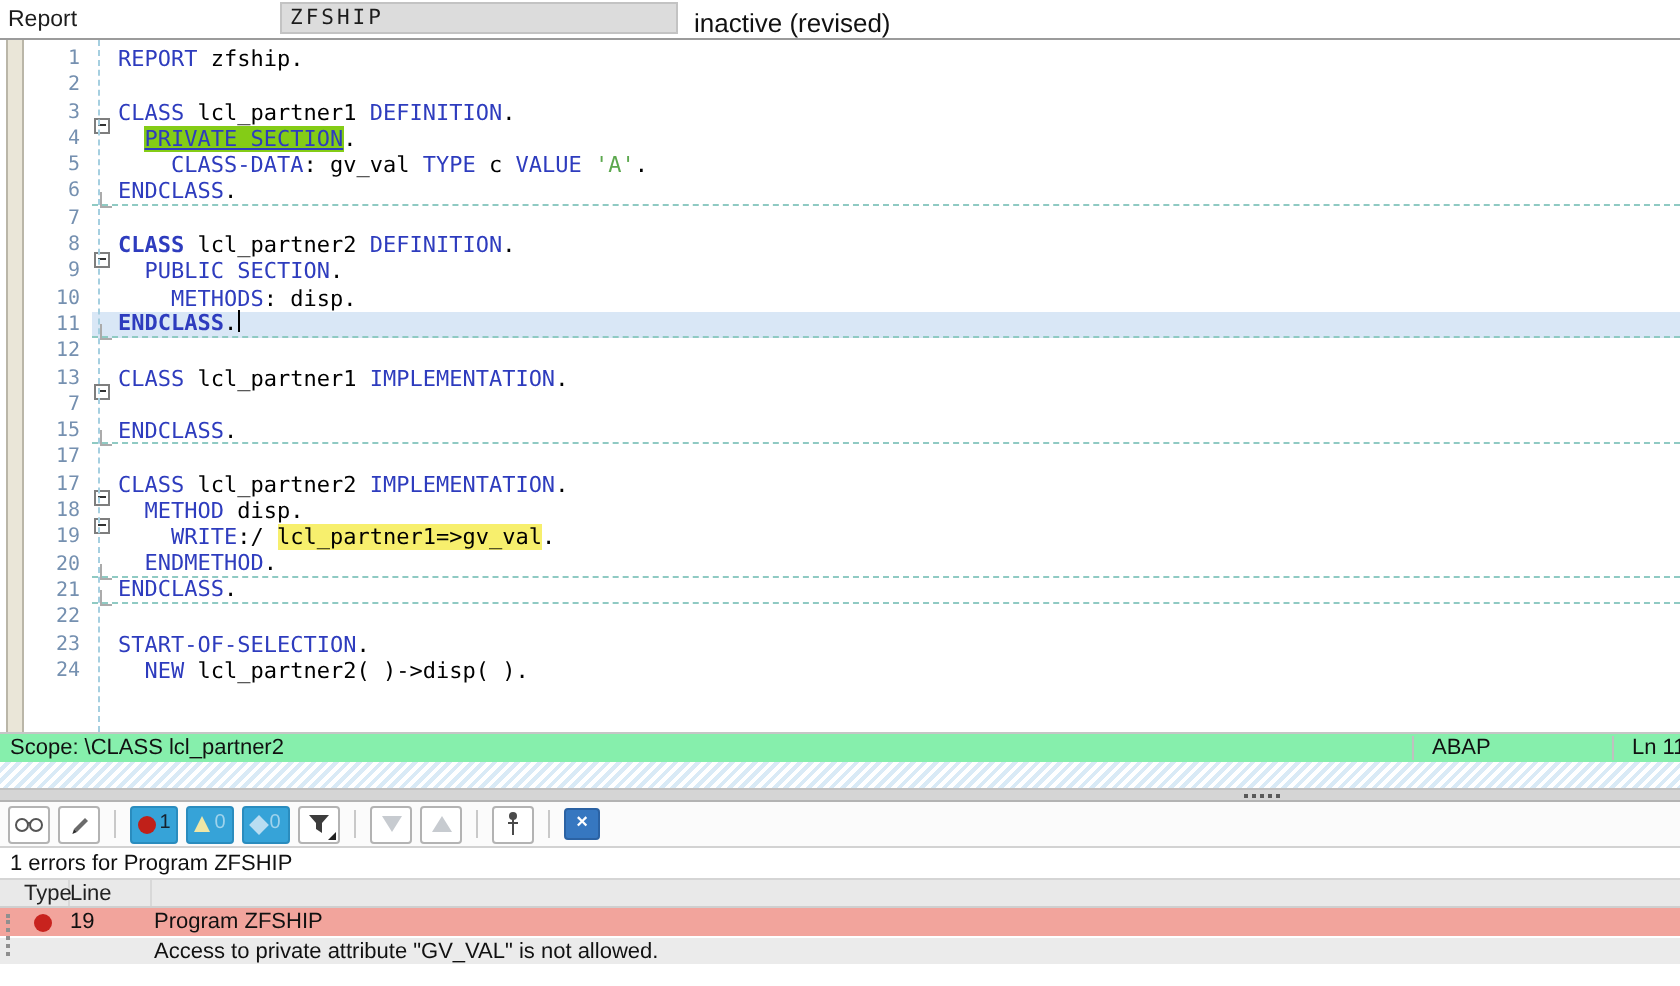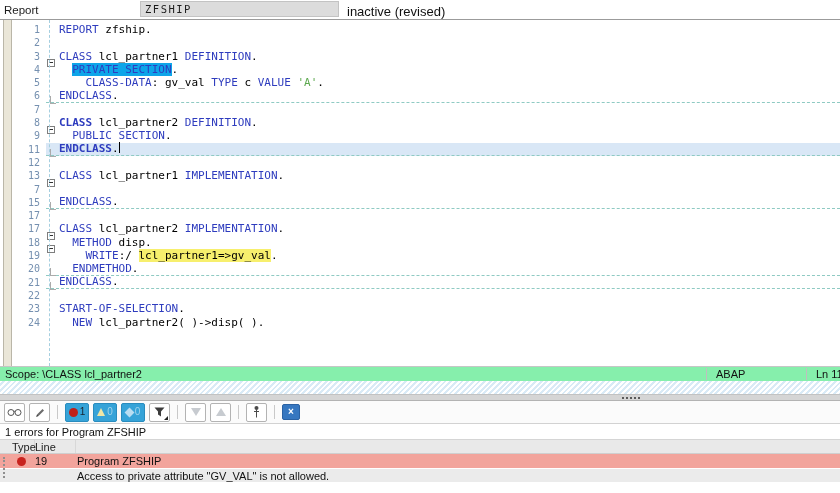--- a/index.html
+++ b/index.html
@@ -31,21 +31,21 @@
     color: #7590b0; font-size: 10px; }
   .rest { flex: 1; display: flex; position: relative; align-items: center; }
   .active .rest { background: #d9e7f6; }
   .sepline .rest { box-shadow: 0 1px 0 -0.2px transparent; border-bottom: 1px dashed #8fcac3; }
   .fold { width: 13px; flex: none; position: relative; }
   .codetxt { flex: 1; }
   .tk-k  { color: #2e3cbe; }
   .tk-kb { color: #2e3cbe; font-weight: bold; }
   .tk-p  { color: #000; }
   .tk-s  { color: #5ca84e; }
-  .tk-yk { color: #2e3cbe; background: #0ea5e9; }
+  .tk-yk { color: #2e3cbe; background: #84cc16; text-decoration: underline; }
   .tk-yp { color: #000; background: #f7ef6d; }
   .cursor { display: inline-block; width: 1px; height: 11px; background: #000; vertical-align: -1px; }
   .fbox { position: absolute; left: 1px; top: 3px; width: 8px; height: 8px;
     border: 1px solid #7e7e7e; background: #fff; }
   .fbox i { position: absolute; left: 1px; top: 2px; width: 4px; height: 1px; background: #333; display: block; }
   .fold.gv::before { content: ""; position: absolute; left: 4px; top: 0; bottom: 0;
     border-left: 1px solid #ababab; }
   .fold.ge::before { content: ""; position: absolute; left: 4px; top: 0; height: 7px; width: 5px;
     border-left: 1px solid #ababab; border-bottom: 1px solid #ababab; }
   
@@ -111,20 +111,21 @@
   <div class="code-area">
       <div class="code-line"><span class="ln">1</span><span class="rest"><span class="fold"></span><span class="codetxt"><span class="tk-k">REPORT</span><span class="tk-p"> zfship.</span></span></span></div>
       <div class="code-line"><span class="ln">2</span><span class="rest"><span class="fold"></span><span class="codetxt"></span></span></div>
       <div class="code-line"><span class="ln">3</span><span class="rest"><span class="fold"><span class="fbox"><i></i></span></span><span class="codetxt"><span class="tk-k">CLASS</span><span class="tk-p"> lcl_partner1 </span><span class="tk-k">DEFINITION</span><span class="tk-p">.</span></span></span></div>
       <div class="code-line"><span class="ln">4</span><span class="rest"><span class="fold gv"></span><span class="codetxt"><span class="tk-p">  </span><span class="tk-yk">PRIVATE SECTION</span><span class="tk-p">.</span></span></span></div>
       <div class="code-line"><span class="ln">5</span><span class="rest"><span class="fold gv"></span><span class="codetxt"><span class="tk-p">    </span><span class="tk-k">CLASS-DATA</span><span class="tk-p">: gv_val </span><span class="tk-k">TYPE</span><span class="tk-p"> c </span><span class="tk-k">VALUE</span><span class="tk-p"> </span><span class="tk-s">'A'</span><span class="tk-p">.</span></span></span></div>
       <div class="code-line sepline"><span class="ln">6</span><span class="rest"><span class="fold ge"></span><span class="codetxt"><span class="tk-k">ENDCLASS</span><span class="tk-p">.</span></span></span></div>
       <div class="code-line"><span class="ln">7</span><span class="rest"><span class="fold"></span><span class="codetxt"></span></span></div>
       <div class="code-line"><span class="ln">8</span><span class="rest"><span class="fold"><span class="fbox"><i></i></span></span><span class="codetxt"><span class="tk-kb">CLASS</span><span class="tk-p"> lcl_partner2 </span><span class="tk-k">DEFINITION</span><span class="tk-p">.</span></span></span></div>
       <div class="code-line"><span class="ln">9</span><span class="rest"><span class="fold gv"></span><span class="codetxt"><span class="tk-p">  </span><span class="tk-k">PUBLIC SECTION</span><span class="tk-p">.</span></span></span></div>
+      <div class="code-line"><span class="ln">10</span><span class="rest"><span class="fold gv"></span><span class="codetxt"><span class="tk-p">    </span><span class="tk-k">METHODS</span><span class="tk-p">: disp.</span></span></span></div>
       <div class="code-line active sepline"><span class="ln">11</span><span class="rest"><span class="fold ge"></span><span class="codetxt"><span class="tk-kb">ENDCLASS</span><span class="tk-p">.</span><span class="cursor"></span></span></span></div>
       <div class="code-line"><span class="ln">12</span><span class="rest"><span class="fold"></span><span class="codetxt"></span></span></div>
       <div class="code-line"><span class="ln">13</span><span class="rest"><span class="fold"><span class="fbox"><i></i></span></span><span class="codetxt"><span class="tk-k">CLASS</span><span class="tk-p"> lcl_partner1 </span><span class="tk-k">IMPLEMENTATION</span><span class="tk-p">.</span></span></span></div>
       <div class="code-line"><span class="ln">7</span><span class="rest"><span class="fold gv"></span><span class="codetxt"></span></span></div>
       <div class="code-line sepline"><span class="ln">15</span><span class="rest"><span class="fold ge"></span><span class="codetxt"><span class="tk-k">ENDCLASS</span><span class="tk-p">.</span></span></span></div>
       <div class="code-line"><span class="ln">17</span><span class="rest"><span class="fold"></span><span class="codetxt"></span></span></div>
       <div class="code-line"><span class="ln">17</span><span class="rest"><span class="fold"><span class="fbox"><i></i></span></span><span class="codetxt"><span class="tk-k">CLASS</span><span class="tk-p"> lcl_partner2 </span><span class="tk-k">IMPLEMENTATION</span><span class="tk-p">.</span></span></span></div>
       <div class="code-line"><span class="ln">18</span><span class="rest"><span class="fold"><span class="fbox"><i></i></span></span><span class="codetxt"><span class="tk-p">  </span><span class="tk-k">METHOD</span><span class="tk-p"> disp.</span></span></span></div>
       <div class="code-line"><span class="ln">19</span><span class="rest"><span class="fold gv"></span><span class="codetxt"><span class="tk-p">    </span><span class="tk-k">WRITE</span><span class="tk-p">:/ </span><span class="tk-yp">lcl_partner1=&gt;gv_val</span><span class="tk-p">.</span></span></span></div>
       <div class="code-line sepline"><span class="ln">20</span><span class="rest"><span class="fold ge"></span><span class="codetxt"><span class="tk-p">  </span><span class="tk-k">ENDMETHOD</span><span class="tk-p">.</span></span></span></div>

